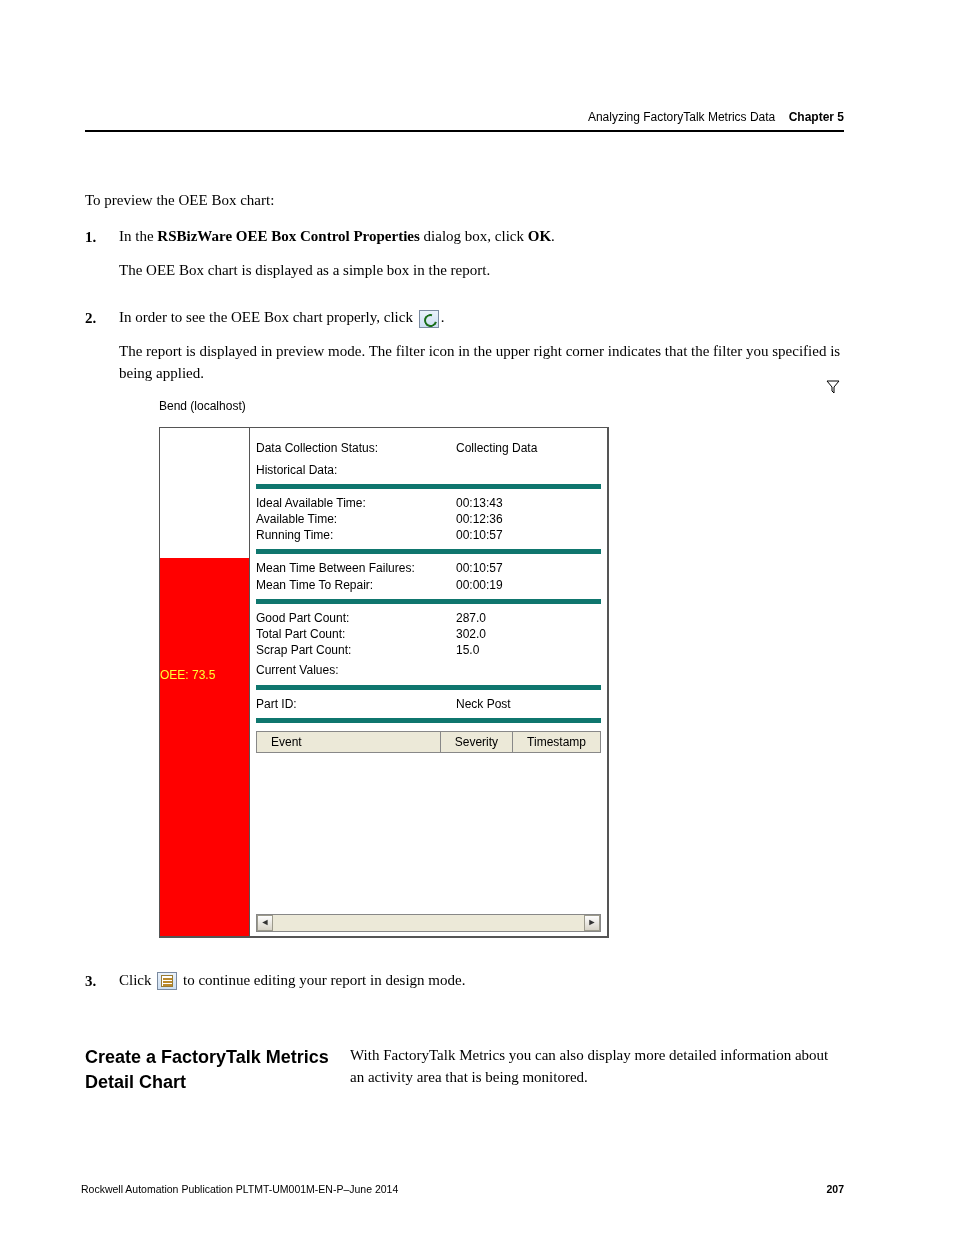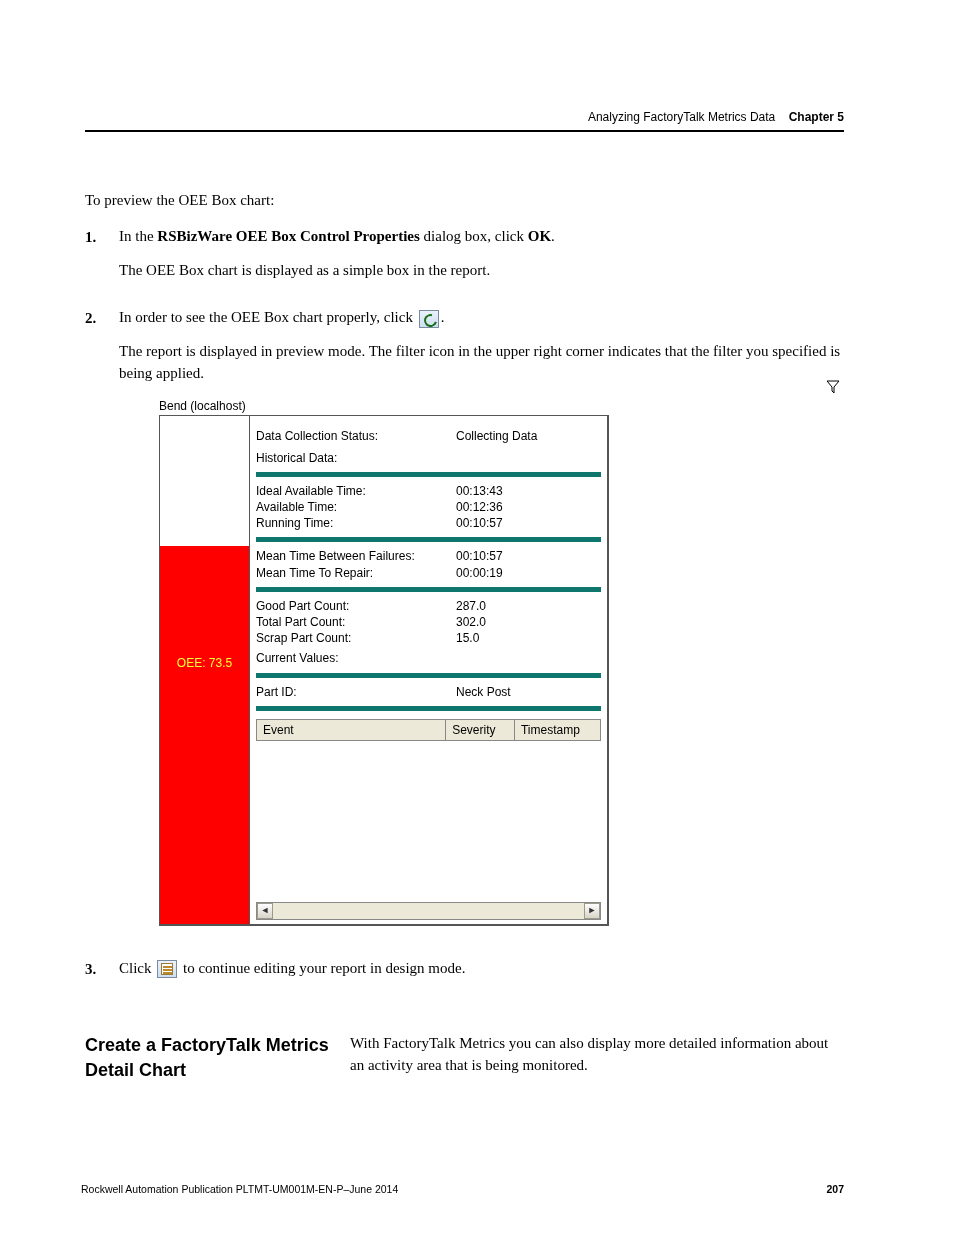--- a/index.html
+++ b/index.html
@@ -101,21 +101,21 @@
     z-index: 1;
   }
 
   
   .oee-wrap {
     margin: 8px 0 18px 40px;
   }
   .oee-title {
     font-family: Tahoma, Arial, sans-serif;
     font-size: 12px;
-    margin-bottom: 0;
+    margin-bottom: 12px;
   }
   .oee-box {
     width: 447px;
     border: 1px solid #555;
     border-bottom: 2px solid #555;
     border-right: 2px solid #555;
     display: flex;
     font-family: Tahoma, Arial, sans-serif;
     font-size: 12px;
     position: relative;
@@ -135,21 +135,21 @@
   .gauge-white { height: 130px; background: #fff; }
   .gauge-red {
     height: 378px;
     background: #f00;
     position: relative;
   }
   .gauge-label {
     position: absolute;
     left: 0; right: 0;
     top: 238px;
-    text-align: center;
+    text-align: left;
     color: #ffff33;
     font-size: 12px;
   }
   .data-col { flex: 1; padding: 6px 6px 0 6px; display:flex; flex-direction:column; }
   .grp { border-bottom: 5px solid #0f766e; padding: 6px 0; }
   .grp.last { border-bottom: none; padding-bottom: 4px; }
   .kv { display: flex; line-height: 1.35; }
   .kv .k { width: 200px; }
   .kv .v { }
   .events-area { flex:1; display:flex; flex-direction:column; }
@@ -157,21 +157,21 @@
     width: 100%;
     border-collapse: collapse;
     font-size: 12px;
     margin-top: 2px;
   }
   table.events th {
     border: 1px solid #888;
     background: #ece9d8;
     font-weight: normal;
     text-align: left;
-    padding: 1px 6px;
+    padding: 1px 14px;
   }
   .events-body { flex:1; }
   .hscroll {
     height: 16px;
     background: #ece9d8;
     border: 1px solid #888;
     display: flex;
     align-items: stretch;
   }
   .hscroll .btn {

